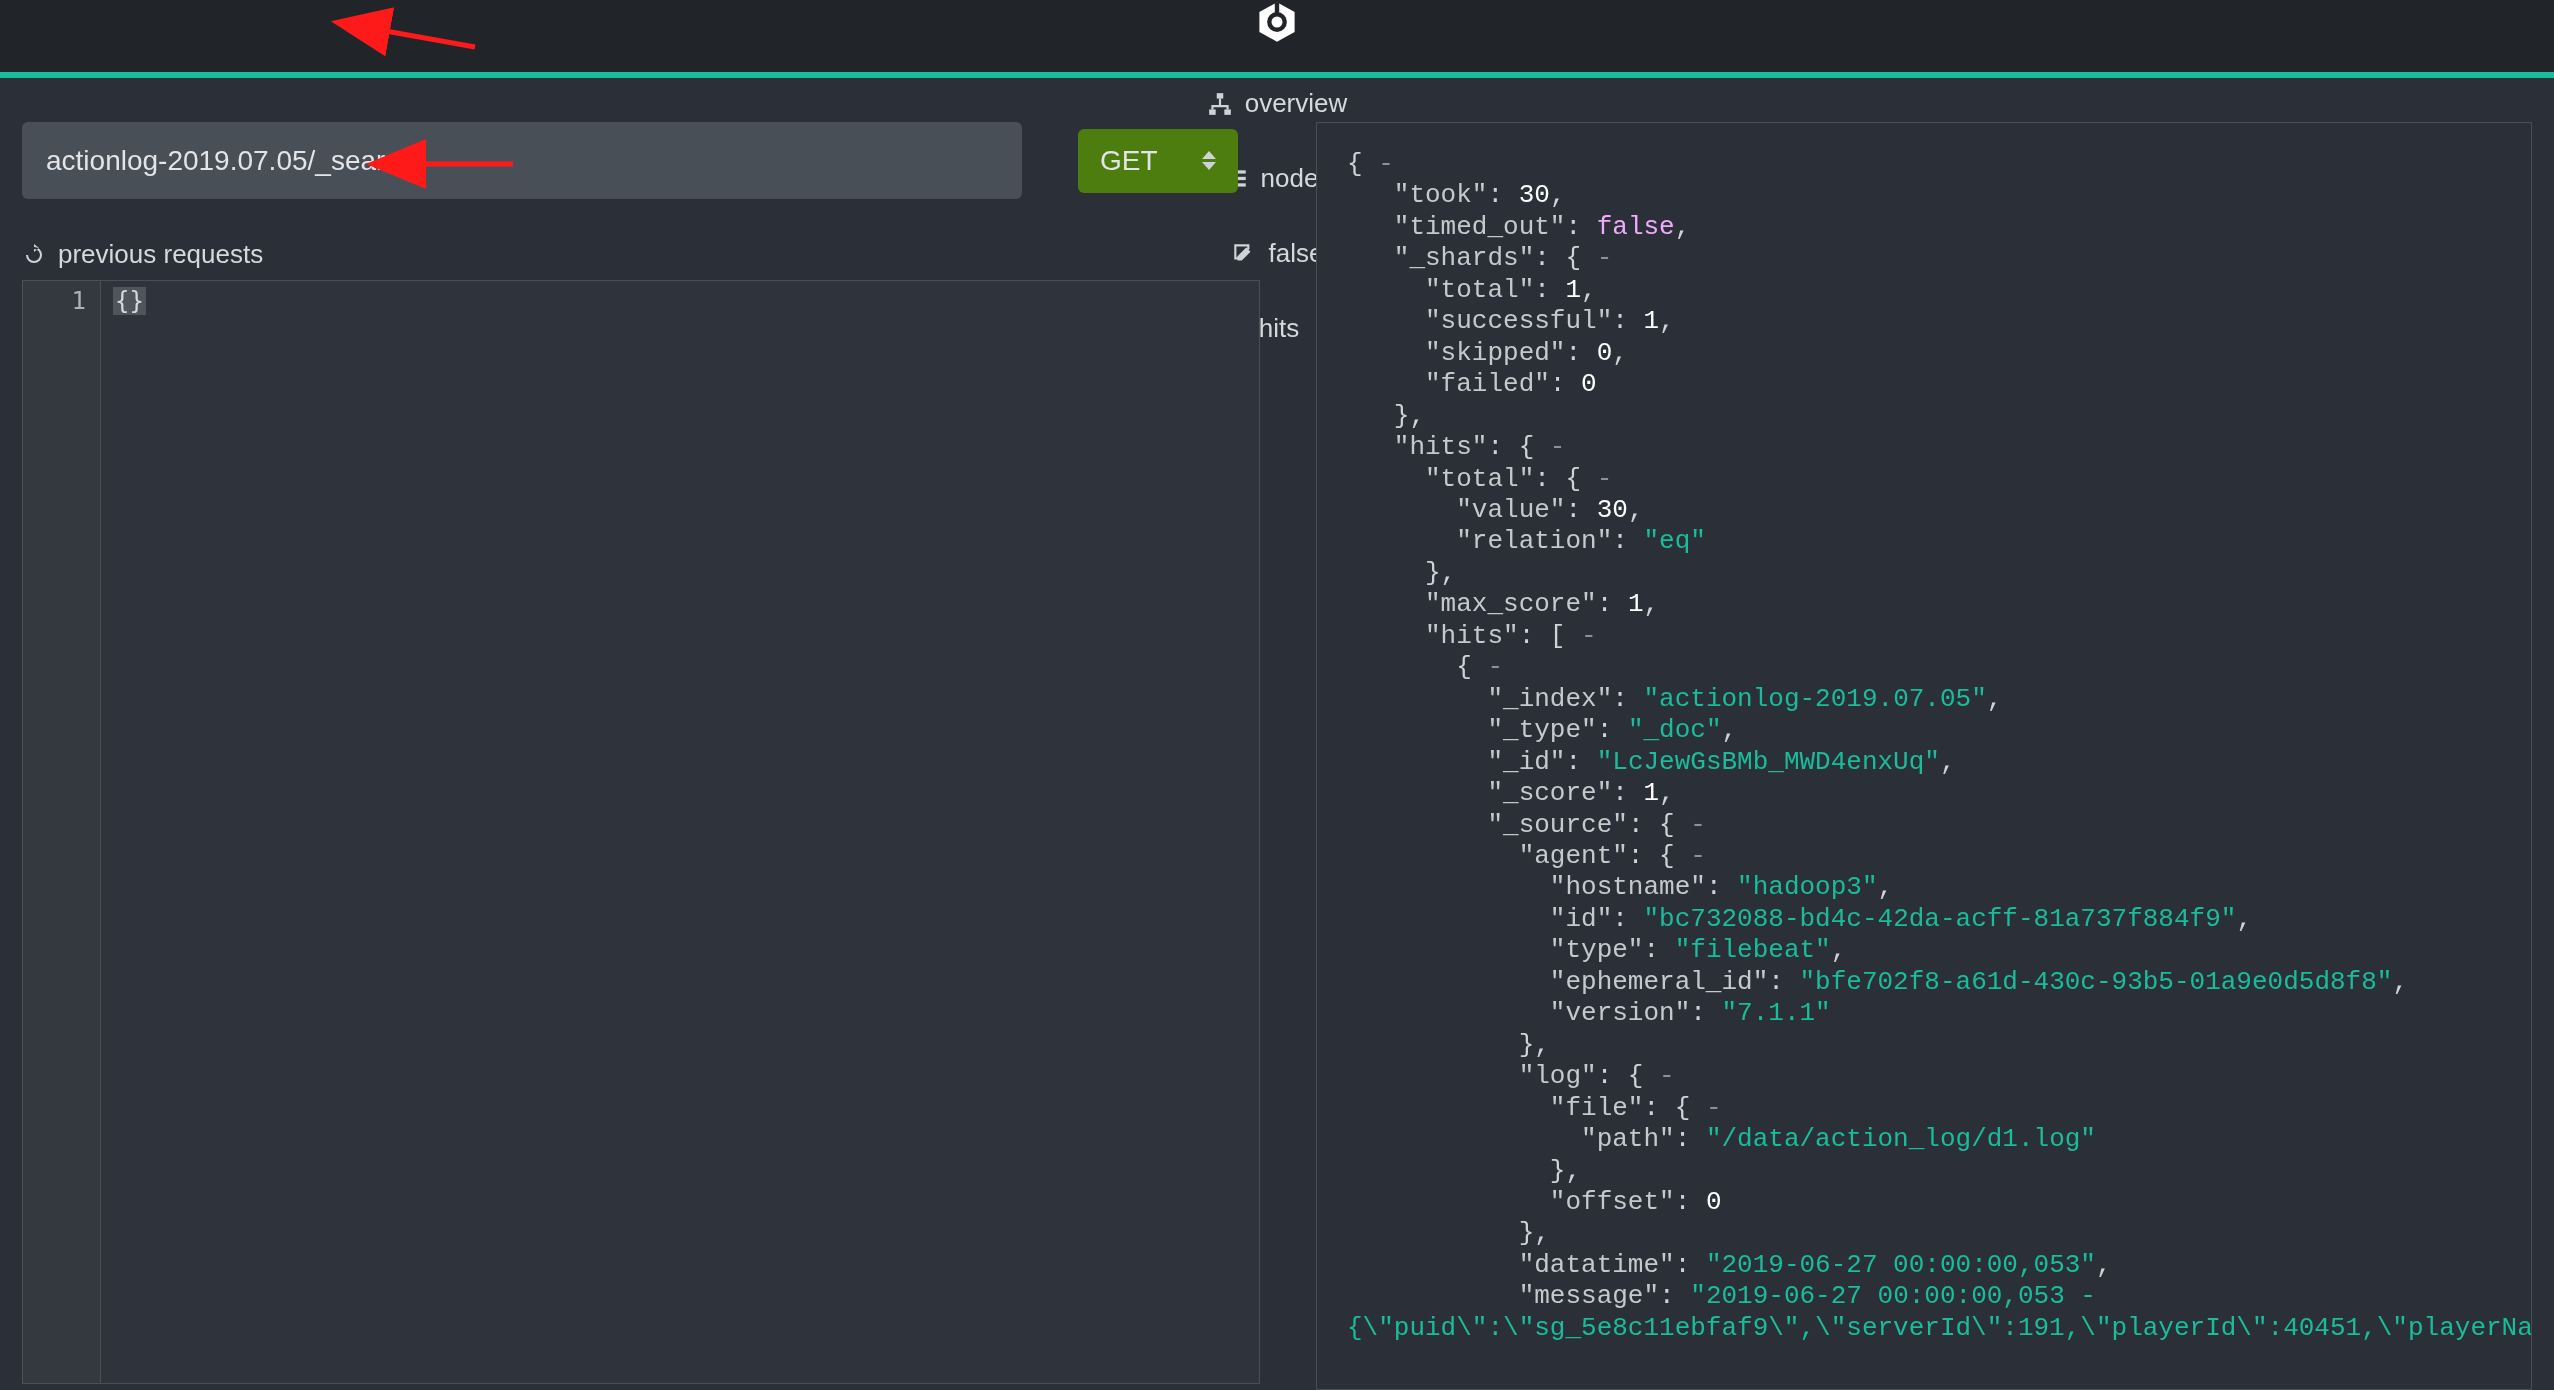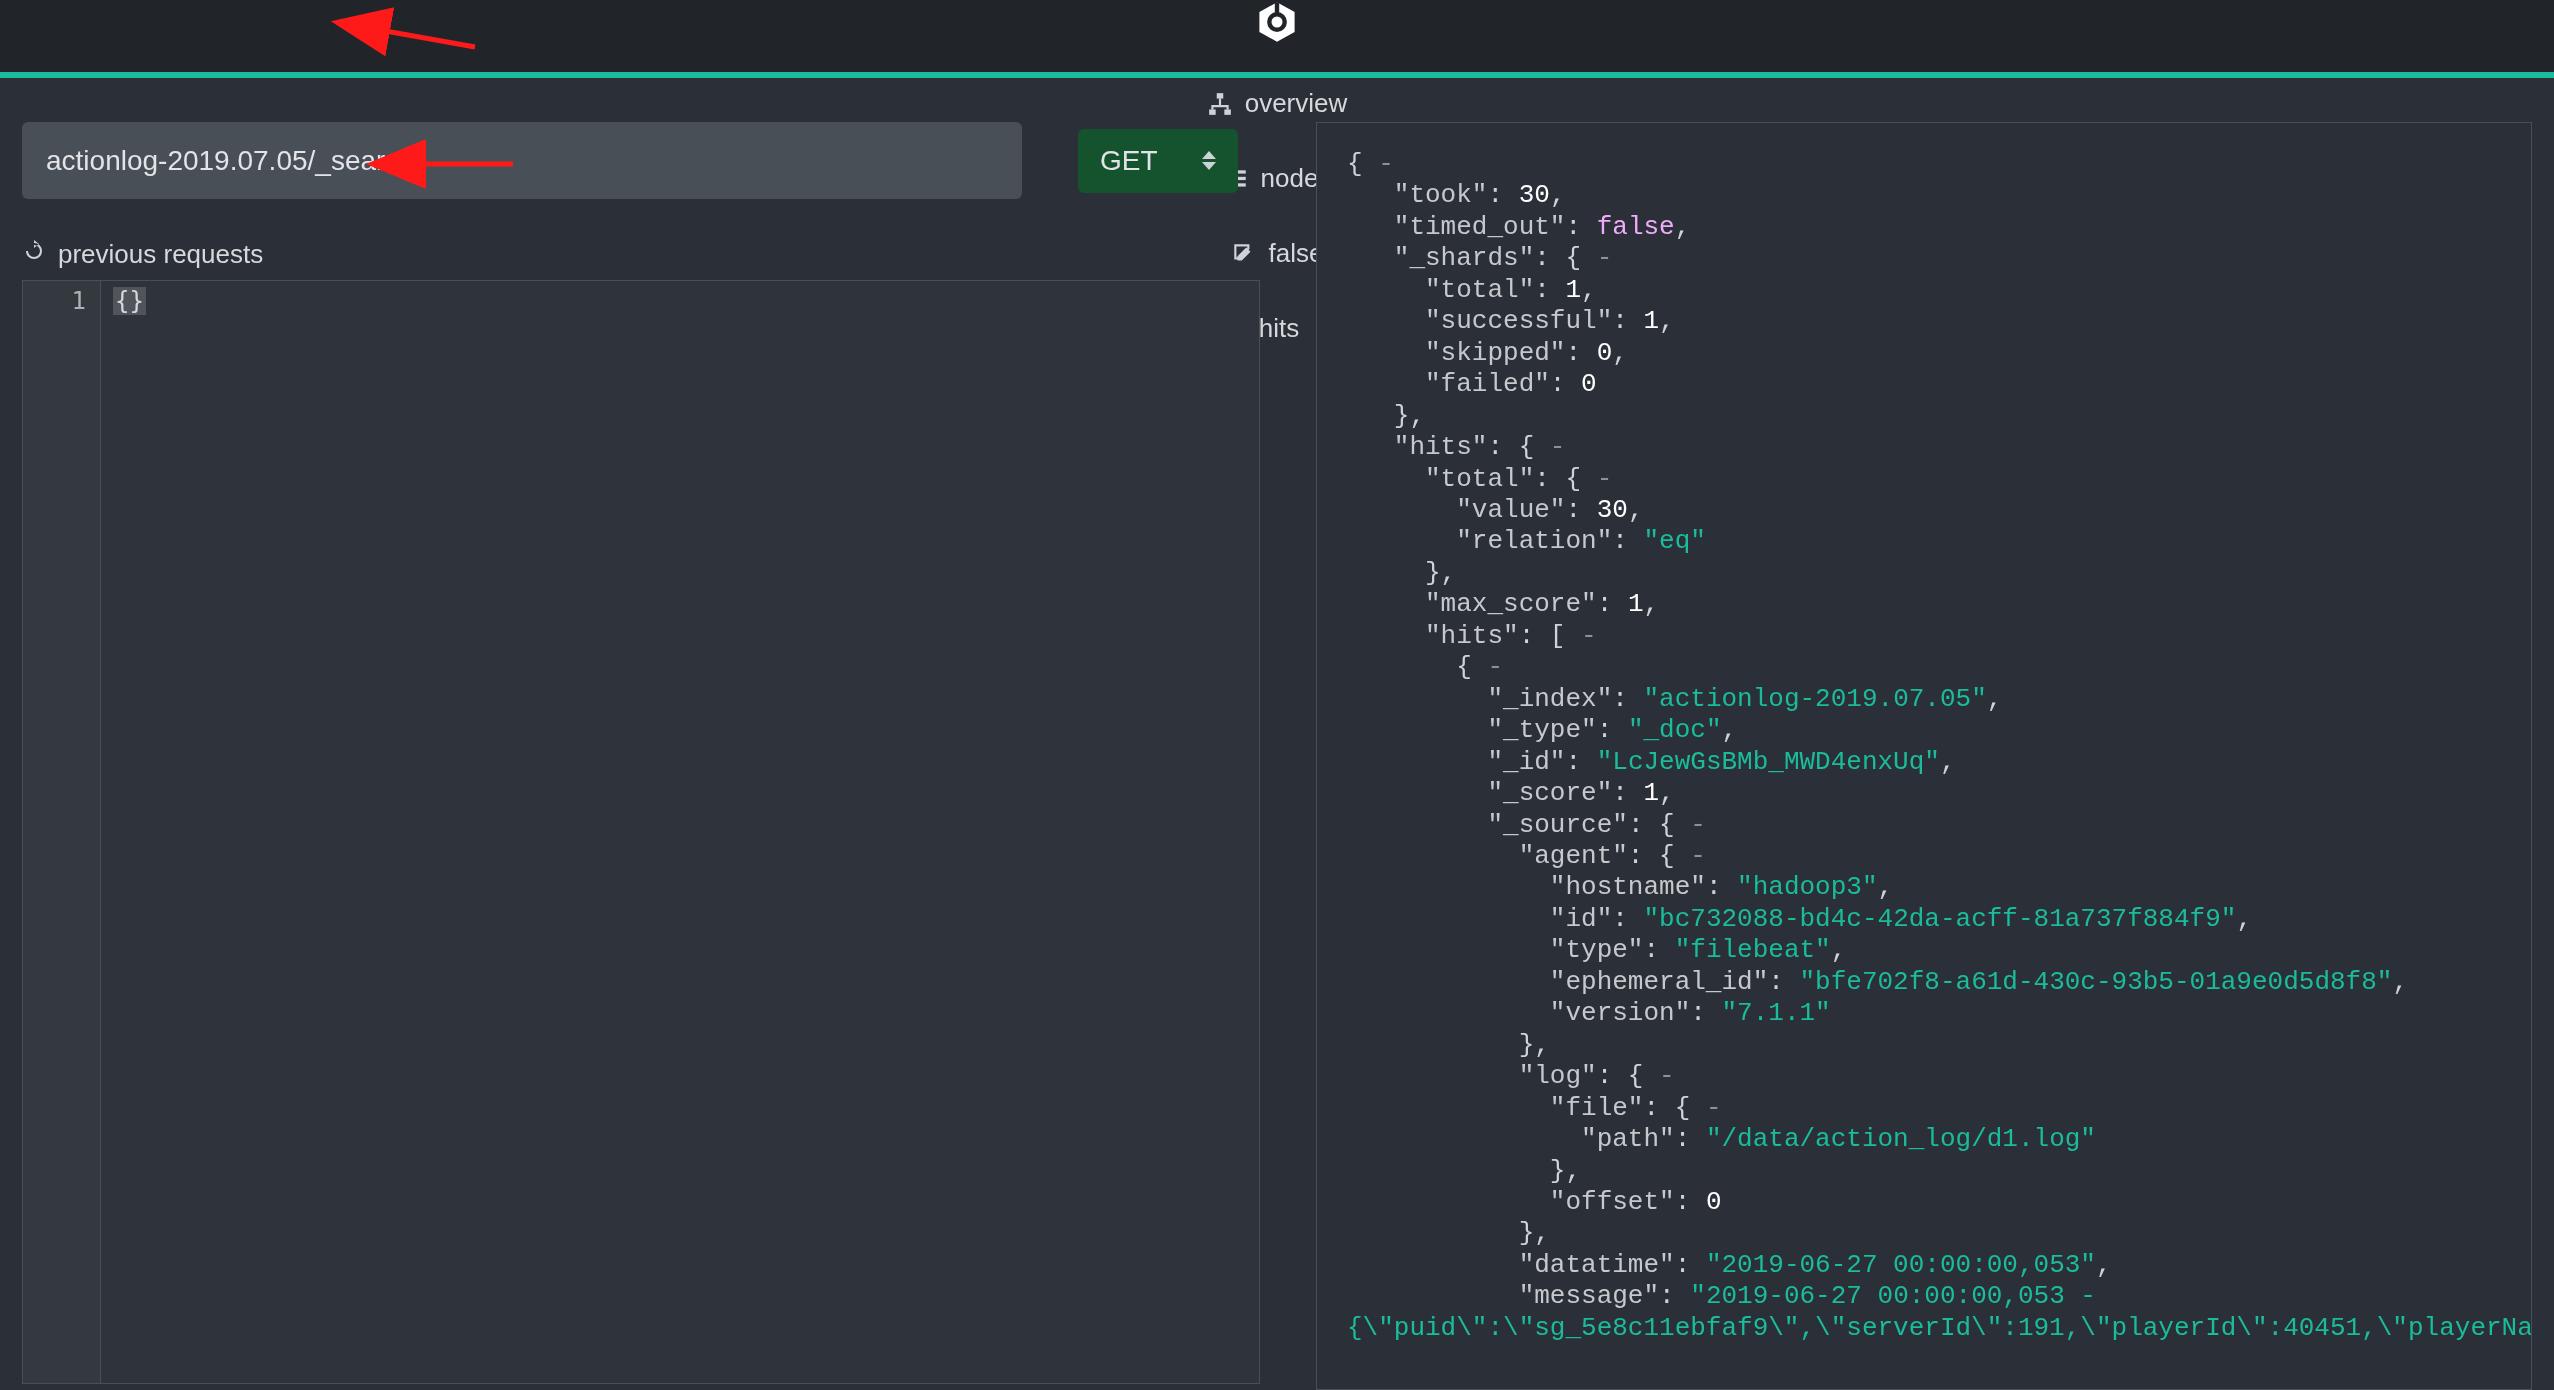--- a/index.html
+++ b/index.html
@@ -61,38 +61,38 @@
     background:#494f57;
     border:0;
     border-radius:6px;
     color:#e2e4e7;
     font-size:28px;
     padding:0 24px;
     outline:none;
   }
   .method-select {
     width:160px; height:64px;
-    background:#14532d;
+    background:#4d7c0f;
     border:0; border-radius:6px;
     color:#e2e4e7;
     font-size:28px;
     padding:0 22px;
     display:flex; align-items:center; justify-content:space-between;
   }
   .updown {
     display:inline-flex; flex-direction:column; gap:3px;
   }
   .updown span{
     width:0;height:0;border-left:7px solid transparent;border-right:7px solid transparent;
   }
   .updown .u{border-bottom:8px solid #cfd2d6;}
   .updown .d{border-top:8px solid #cfd2d6;}
 
   .prev-req {
-    display:flex; align-items:flex-start; gap:12px;
+    display:flex; align-items:center; gap:12px;
     margin-top:40px; font-size:26px; color:#d6d8db; cursor:pointer;
   }
   .editor {
     margin-top:10px;
     display:flex;
     border:1px solid #4a4f56;
     height: 1104px;
     background:#2f343c;
   }
   .gutter{

